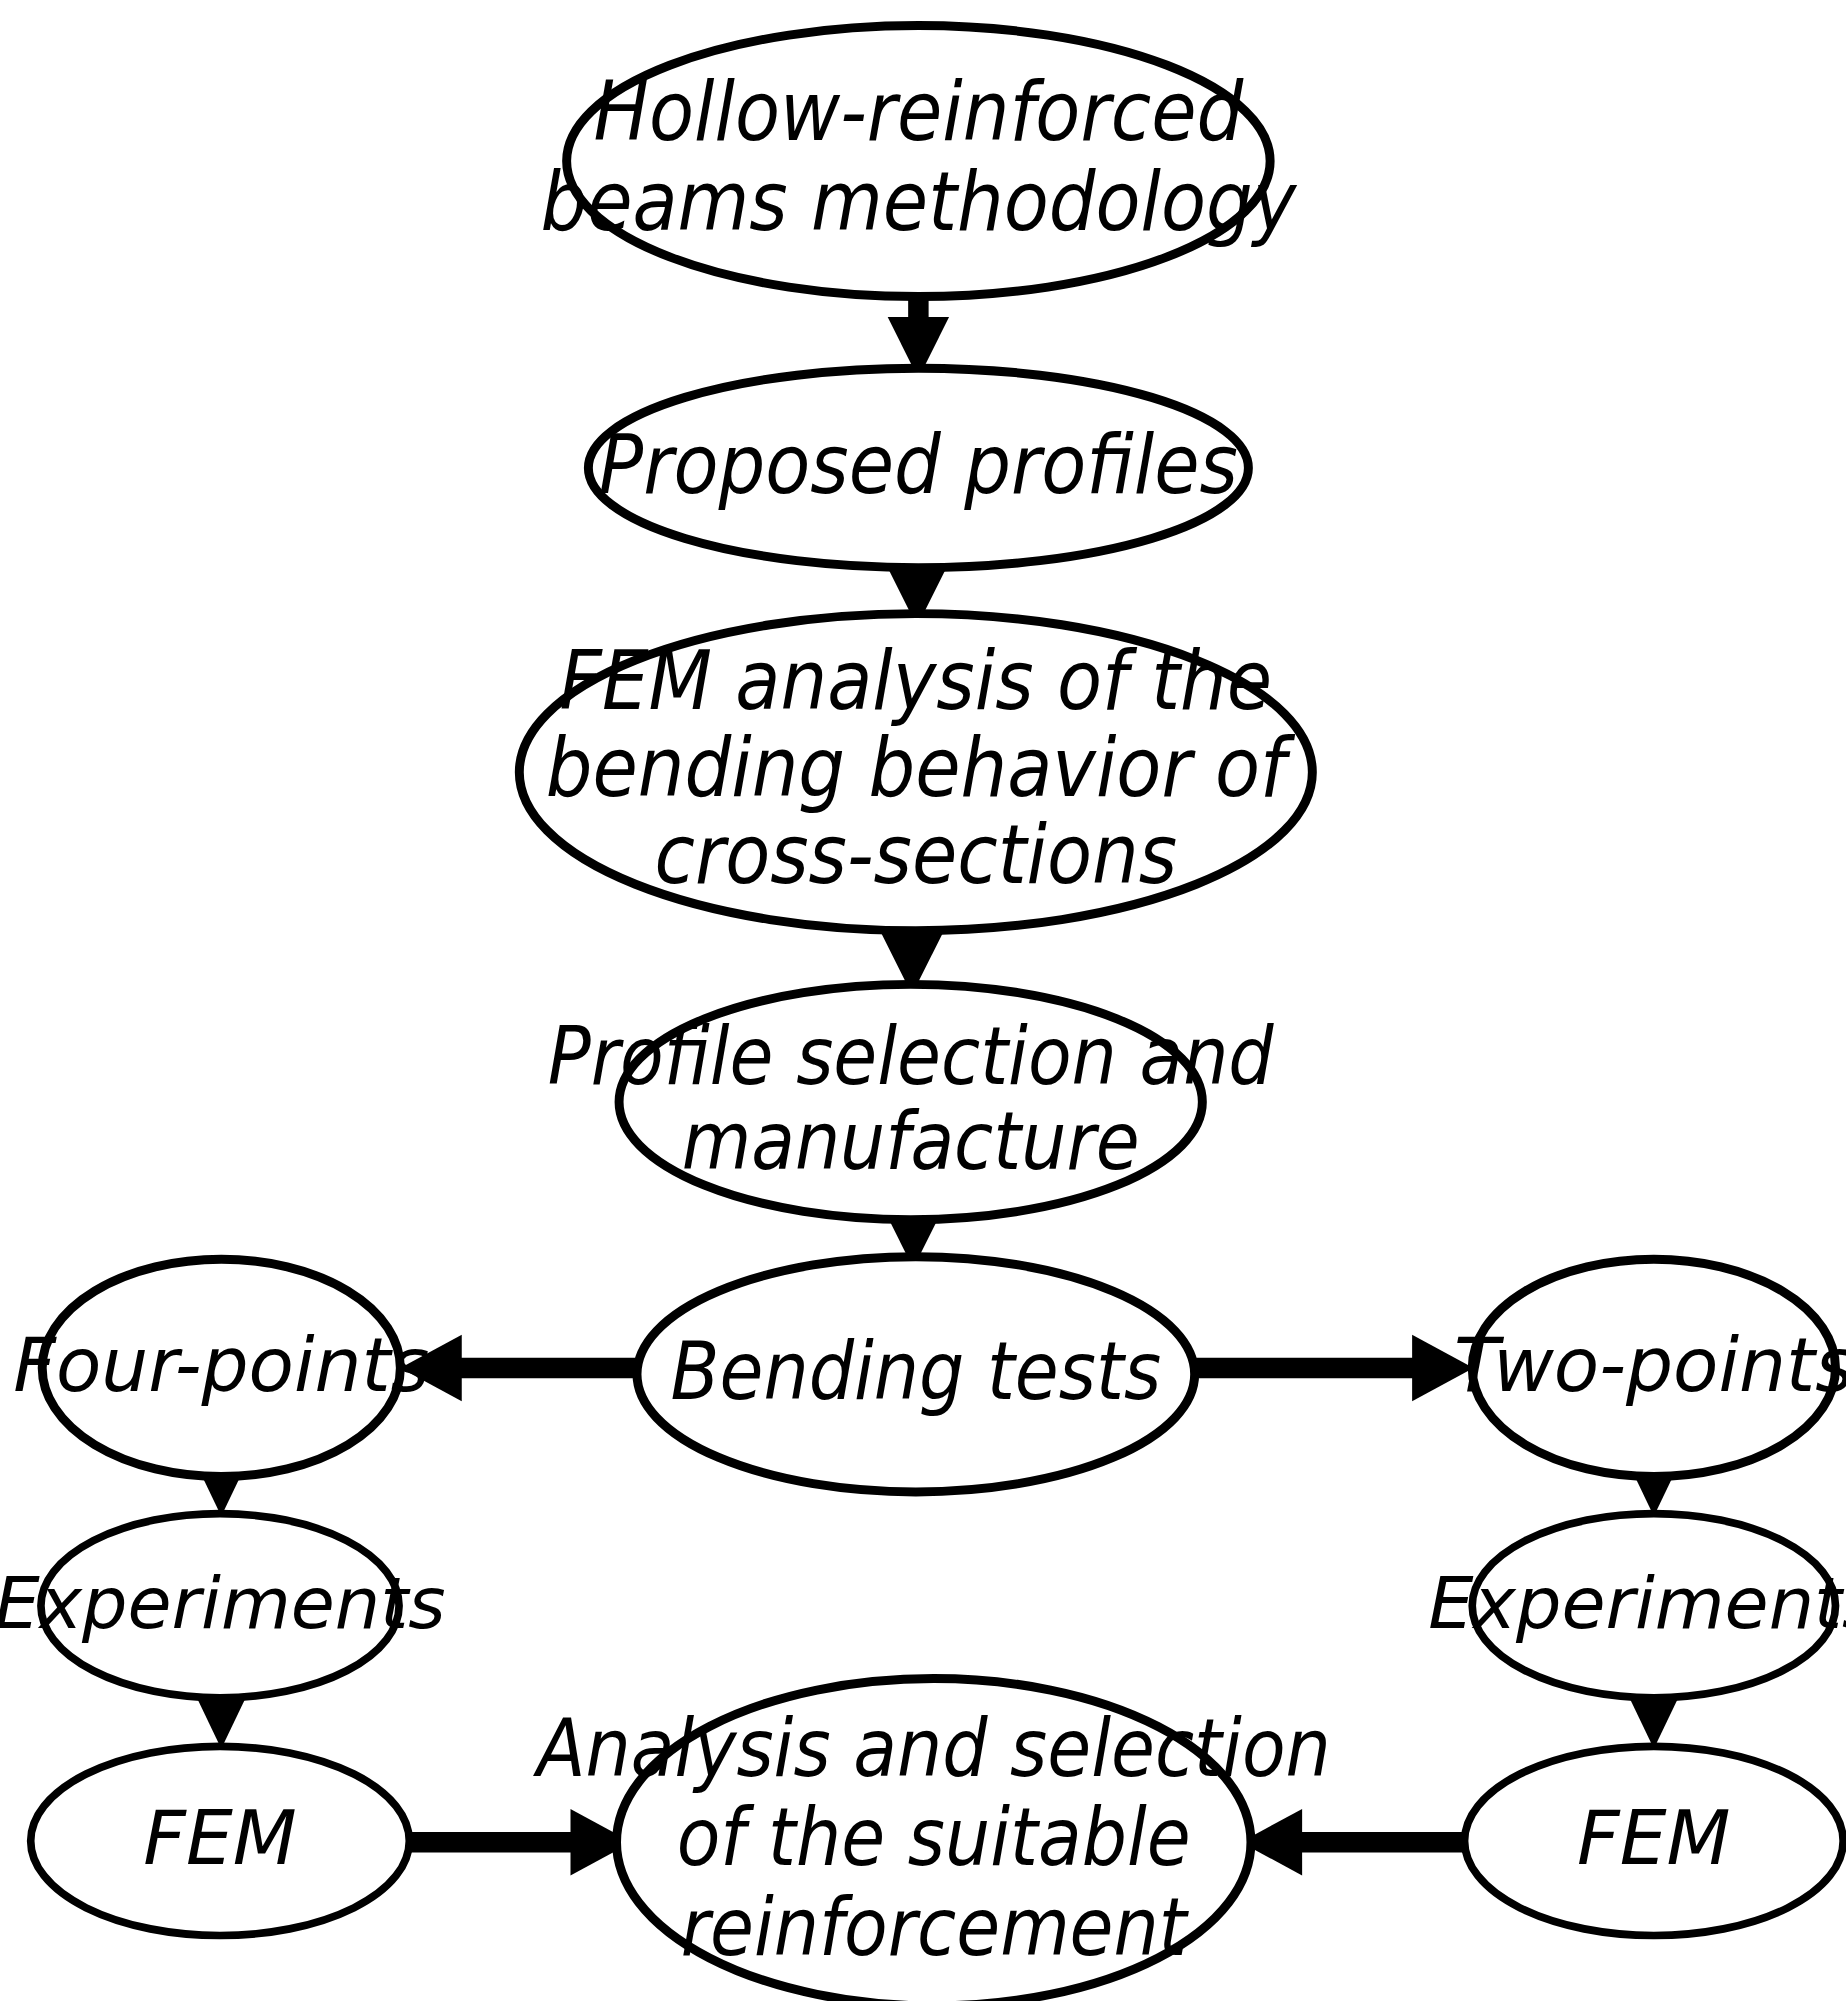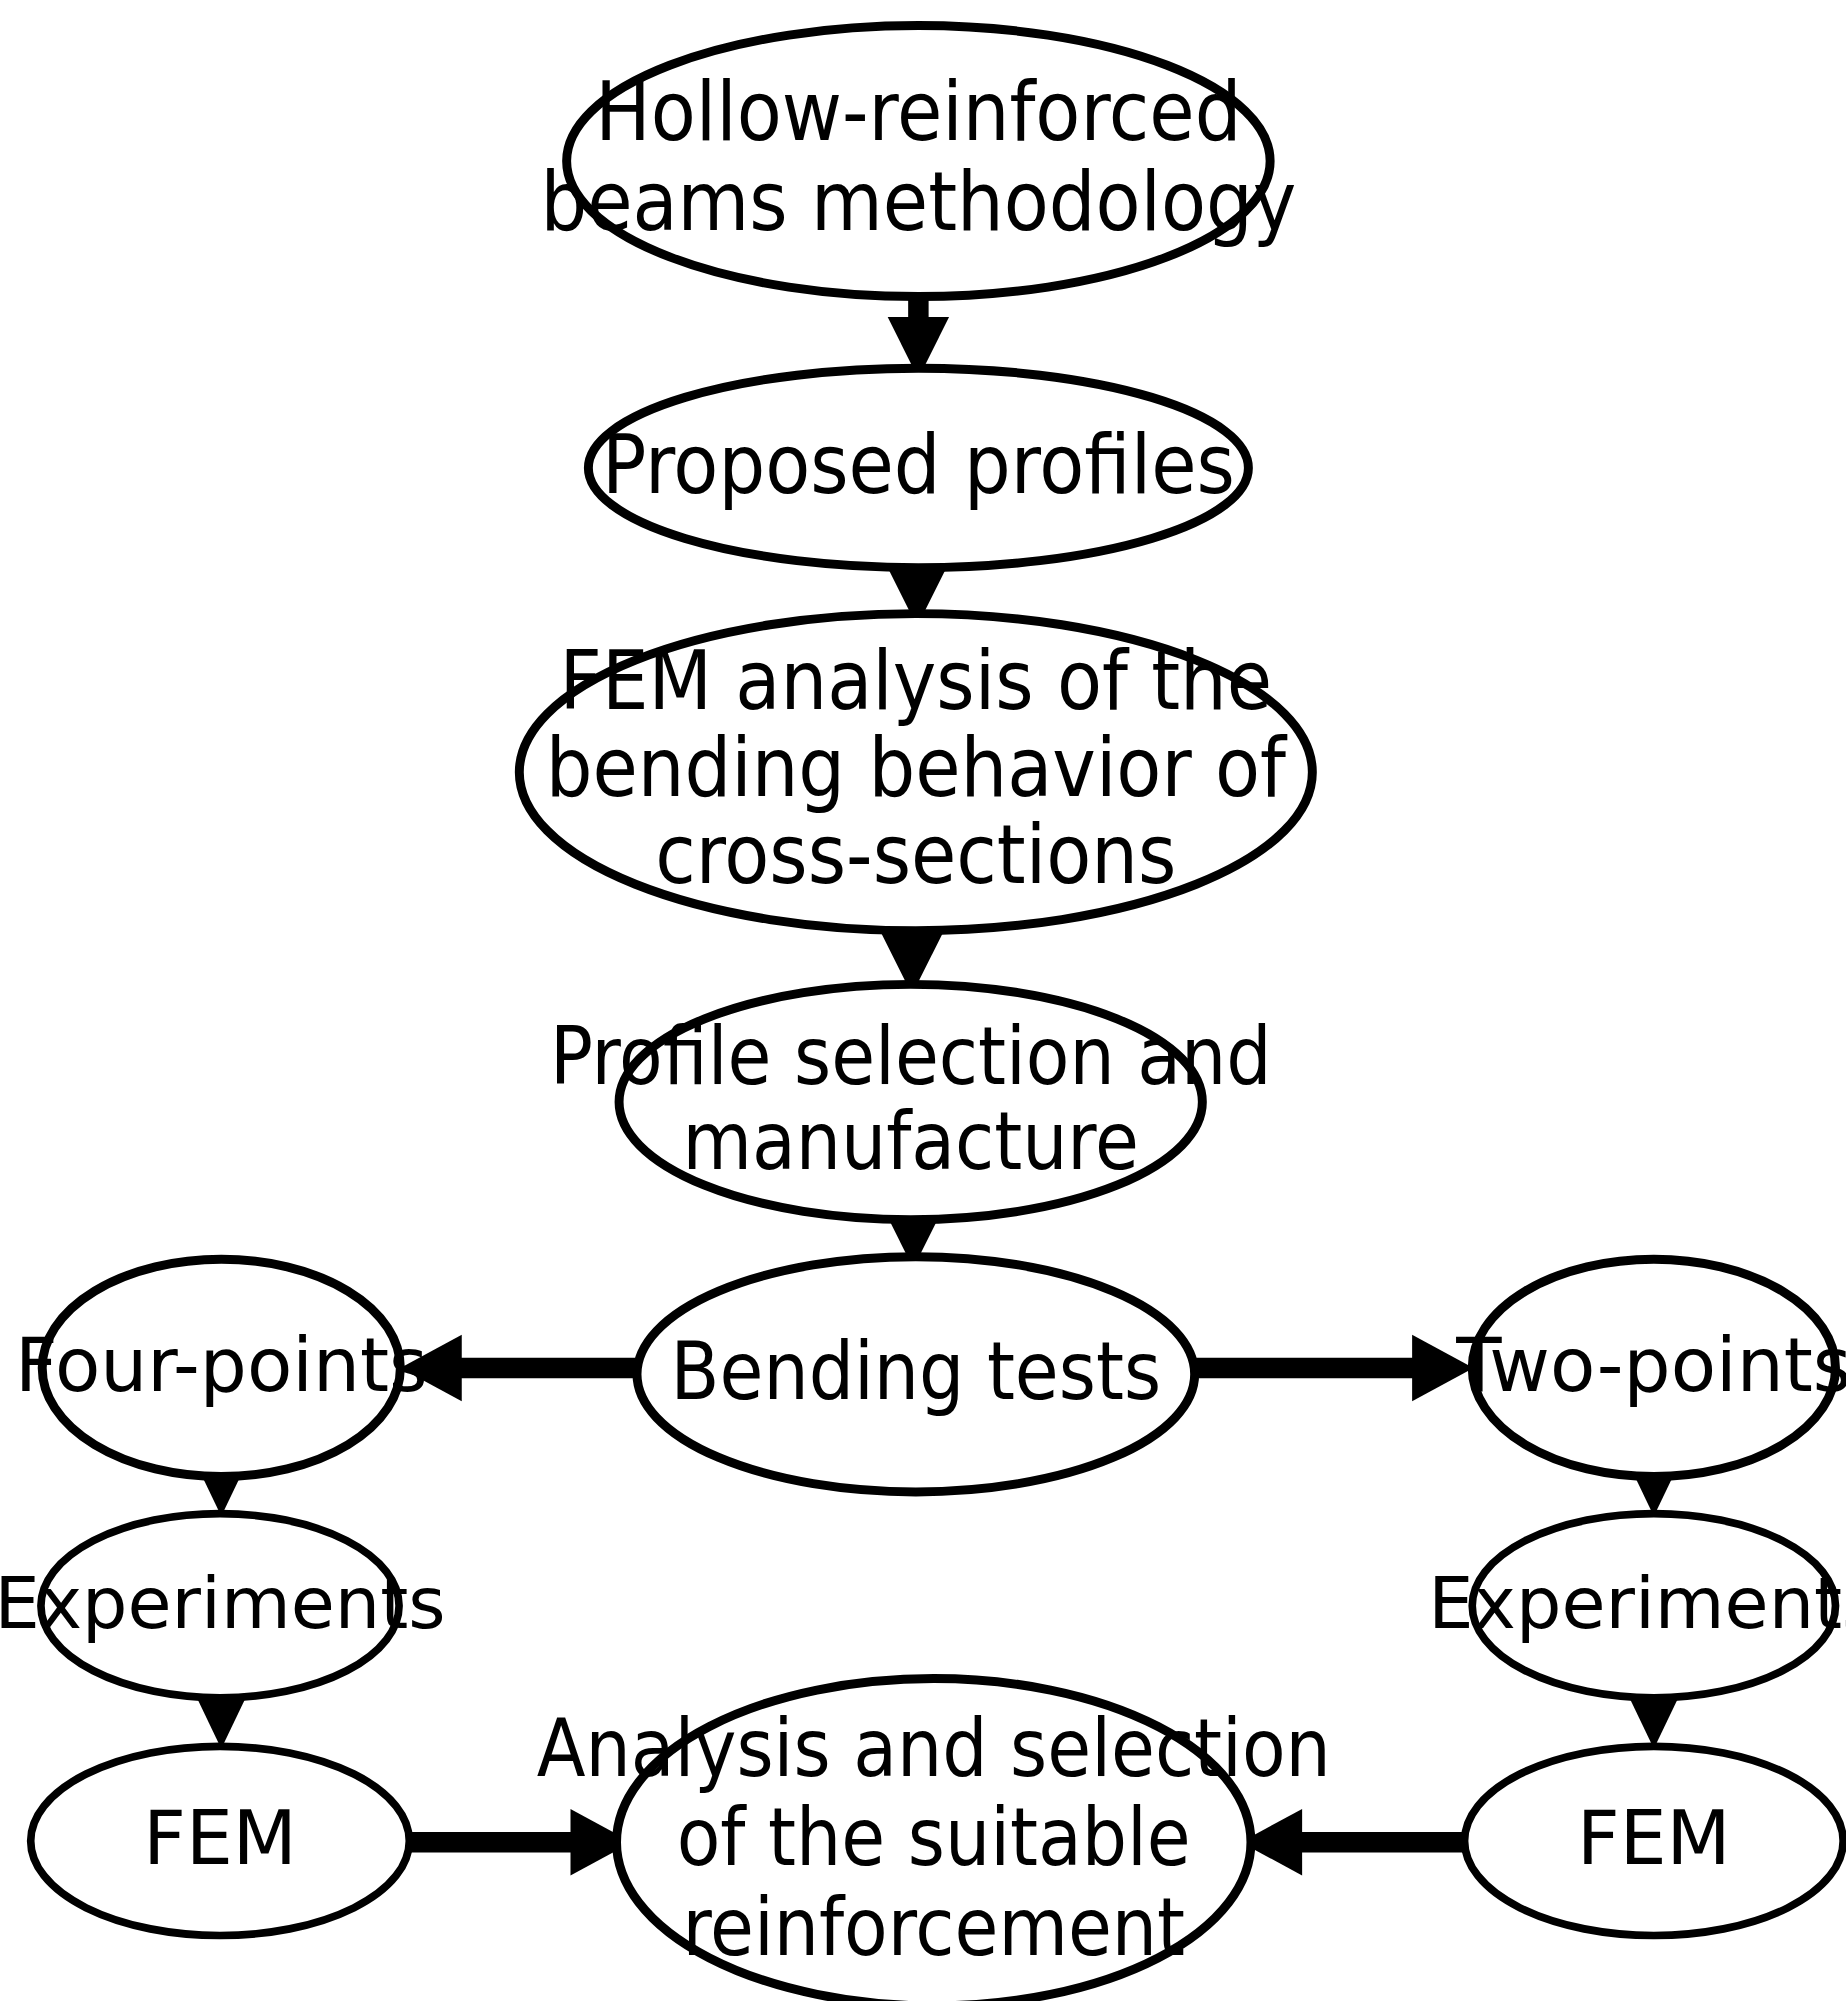--- a/index.html
+++ b/index.html
@@ -12,20 +12,21 @@
     width: 1847px;
     height: 2002px;
     font-family: "DejaVu Sans", sans-serif;
     overflow: hidden;
   }
   #flowchart-root {
     position: relative;
     width: 1847px;
     height: 2002px;
     background: #bef264;
+    font-style: italic;
   }
   svg#flow-svg {
     display: block;
     width: 1847px;
     height: 2002px;
     background: #ffffff;
   }
   .node-ellipse {
     fill: #ffffff;
     stroke: #000000;

